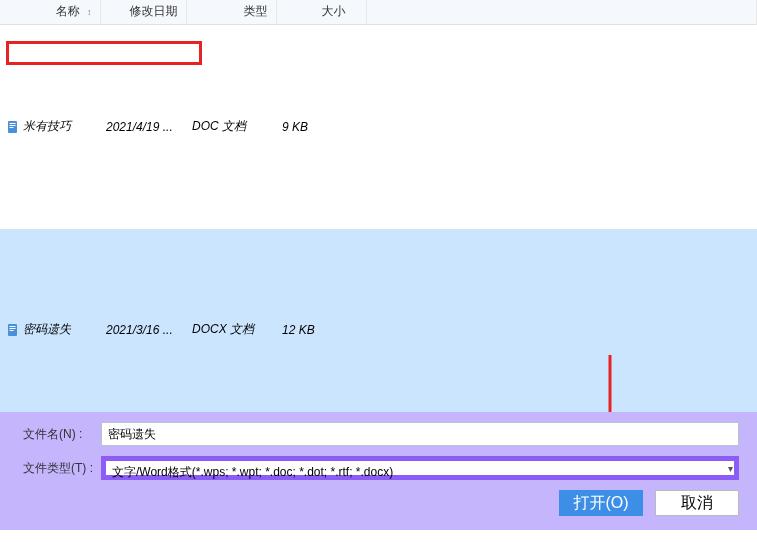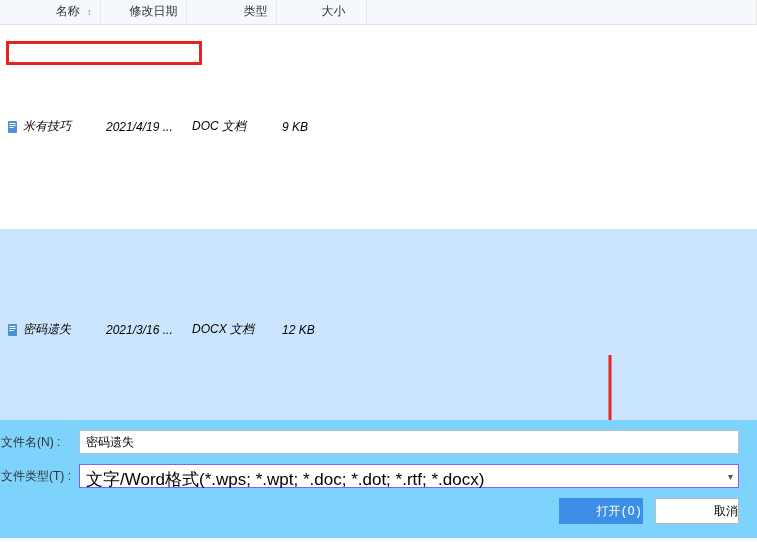--- a/index.html
+++ b/index.html
@@ -55,25 +55,25 @@
       vertical-align: middle;
       margin-right: 3px;
     }
     .highlight-box {
       position: absolute;
       border: 3px solid #e62222;
       pointer-events: none;
     }
     .bottom-panel {
       position: absolute;
-      bottom: 4px;
+      bottom: 12px;
       left: 0;
       right: 0;
-      padding: 10px 18px 14px 1px;
-      background: #7dd3fc;
+      padding: 10px 18px 14px 23px;
+      background: #c4b5fd;
     }
     .form-row {
       display: flex;
       align-items: center;
       margin-bottom: 10px;
     }
     .form-label {
       width: 78px;
       color: #333;
     }
@@ -85,23 +85,23 @@
       font-size: 12px;
       font-family: inherit;
     }
     .select-wrapper {
       flex: 1;
       position: relative;
     }
     .select-display {
       width: 100%;
       height: 24px;
-      border: 1px solid #8b5cf6;
+      border: 5px solid #8b5cf6;
       padding: 3px 20px 3px 6px;
-      font-size: 17px;
+      font-size: 12px;
       background: #fff;
       cursor: pointer;
     }
     .select-arrow {
       position: absolute;
       right: 6px;
       top: 50%;
       transform: translateY(-50%);
       font-size: 10px;
       color: #555;
@@ -110,24 +110,23 @@
       display: flex;
       justify-content: flex-end;
       gap: 12px;
       margin-top: 6px;
     }
     .btn {
       width: 84px;
       height: 26px;
       border: 1px solid #bbb;
       background: #fff;
-      font-size: 12px;
-      font-family: Liberation Mono, monospace;
+      font-size: 16px;
+      font-family: Liberation Sans, sans-serif;
       cursor: pointer;
-      text-align: right;
     }
     .btn-primary {
       background: #3d8ee6;
       color: #fff;
       border: 1px solid #3d8ee6;
     }
     .arrow-annotation {
       position: absolute;
       pointer-events: none;
     }

